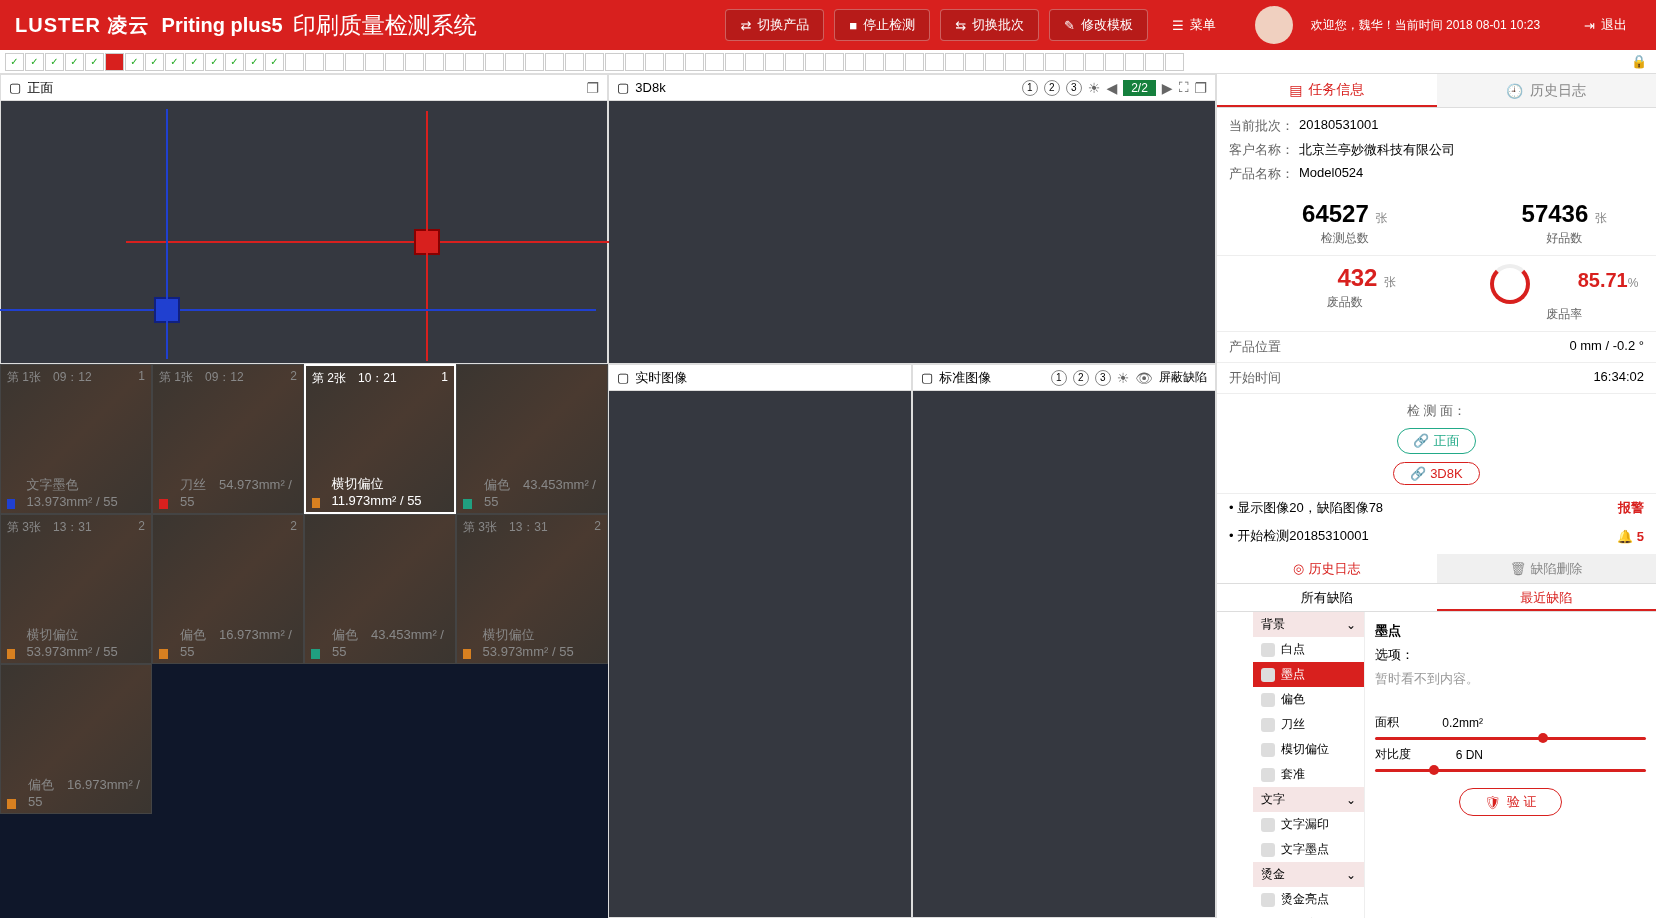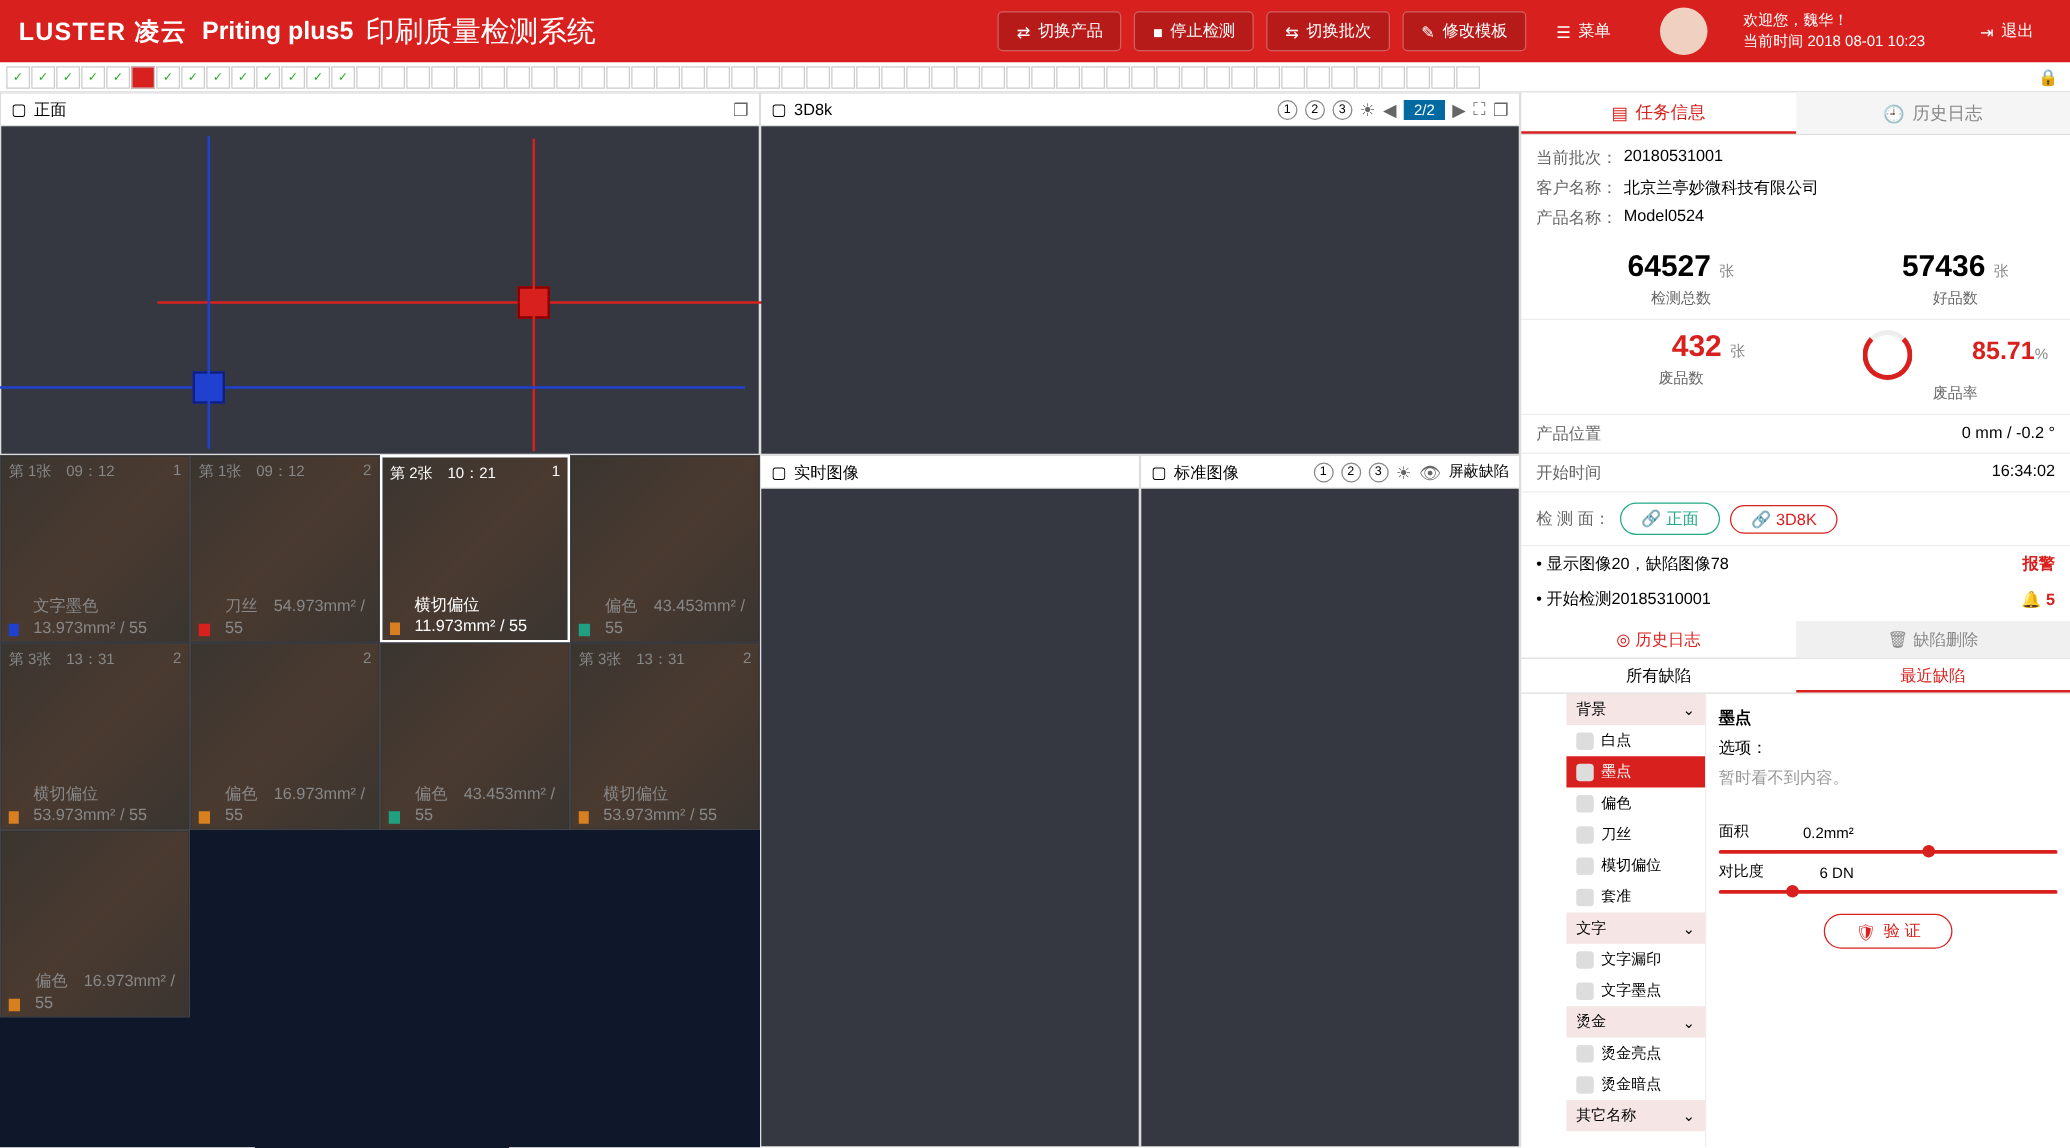--- a/index.html
+++ b/index.html
@@ -7,42 +7,42 @@
 
 
 .header { height: 50px; background: #d8201e; display: flex; align-items: center; padding: 0 15px; color: #fff; }
 .logo { font-size: 20px; font-weight: bold; letter-spacing: 1px; }
 .logo-sub { font-size: 20px; margin-left: 12px; font-weight: bold; }
 .sys-title { font-size: 23px; margin-left: 10px; }
 .hdr-actions { margin-left: auto; display: flex; gap: 10px; align-items: center; }
 .hdr-btn { background: rgba(0,0,0,0.15); border: 1px solid rgba(255,255,255,0.3); padding: 6px 14px; border-radius: 4px; cursor: pointer; display: flex; align-items: center; gap: 6px; font-size: 13px; }
 .hdr-btn.plain { background: transparent; border: none; }
 .avatar { width: 38px; height: 38px; border-radius: 50%; background: #f0d0c0; margin-left: 15px; }
-.user-info { display: flex; flex-direction: column; font-size: 12px; margin-left: 19px; justify-content: center; }
+.user-info { display: flex; font-size: 12px; margin-left: 8px; justify-content: center; }
 
 
 .status-strip { height: 24px; background: #fff; border-bottom: 1px solid #ddd; display: flex; align-items: center; padding: 0 5px; gap: 1px; }
 .status-cell { width: 19px; height: 18px; border: 1px solid #ccc; display: flex; align-items: center; justify-content: center; font-size: 10px; color: #2a2; }
 .status-cell.active { background: #d8201e; }
 .lock-cell { margin-left: auto; width: 20px; color: #888; }
 
 
 .main { display: flex; height: 844px; }
 .left-col { width: 1216px; display: flex; flex-direction: column; }
 .right-col { width: 440px; border-left: 1px solid #ddd; display: flex; flex-direction: column; }
 
 
 .view-row { display: flex; }
 .view-panel { border: 1px solid #ddd; display: flex; flex-direction: column; }
 .panel-hdr { height: 26px; background: #fff; border-bottom: 1px solid #ddd; display: flex; align-items: center; padding: 0 8px; font-size: 13px; gap: 6px; }
 .panel-hdr .spacer { flex: 1; }
 .panel-body { flex: 1; background: #353840; position: relative; }
 .icon-sm { width: 16px; height: 16px; display: inline-flex; align-items: center; justify-content: center; border: 1px solid #888; border-radius: 50%; font-size: 10px; cursor: pointer; }
 .icon-plain { cursor: pointer; font-size: 14px; color: #666; }
-.page-ind { background: #0369a1; color: #fff; padding: 1px 8px; font-size: 12px; }
+.page-ind { background: #15803d; color: #fff; padding: 1px 8px; font-size: 12px; }
 
 
 .cross-red { position: absolute; }
 .cross-red::before { content:''; position:absolute; width:600px; height:2px; background:#d8201e; left:-290px; top:10px; }
 .cross-red::after { content:''; position:absolute; width:2px; height:250px; background:#d8201e; left:10px; top:-120px; }
 .cross-red .box { position:absolute; width:26px; height:26px; background:#d8201e; border:2px solid #800; left:-2px; top:-2px; }
 .cross-blue { position: absolute; }
 .cross-blue::before { content:''; position:absolute; width:600px; height:2px; background:#2040d0; left:-160px; top:10px; }
 .cross-blue::after { content:''; position:absolute; width:2px; height:250px; background:#2040d0; left:10px; top:-190px; }
 .cross-blue .box { position:absolute; width:26px; height:26px; background:#2040d0; border:2px solid #102080; left:-2px; top:-2px; }
@@ -70,21 +70,21 @@
 .stat { flex: 1; text-align: center; margin-left: 36px; }
 .stat-num { font-size: 24px; font-weight: bold; }
 .stat-num .unit { font-size: 12px; font-weight: normal; color: #888; }
 .stat-lbl { font-size: 12px; color: #666; margin-top: 2px; }
 .stat.red .stat-num { color: #d8201e; padding-left: 44px; }
 .gauge { width: 40px; height: 40px; border: 4px solid #d8201e; border-top-color: #eee; border-radius: 50%; display: inline-block; vertical-align: middle; }
 
 .kv { display: flex; justify-content: space-between; padding: 6px 12px; border-bottom: 1px solid #eee; font-size: 13px; }
 .kv .lbl { color: #666; }
 
-.face-btns { display: flex; gap: 8px; padding: 8px 12px; align-items: center; border-bottom: 1px solid #eee; }
+.face-btns { display: flex; gap: 8px; padding: 8px 12px; align-items: center; border-bottom: 1px solid #eee; flex-direction: column; }
 .face-btn { border: 1px solid #2a8; border-radius: 14px; padding: 3px 16px; cursor: pointer; font-size: 13px; }
 .face-btn.green { color: #2a8; }
 .face-btn.red { border-color: #d8201e; color: #d8201e; }
 
 .alert-row { display: flex; justify-content: space-between; padding: 5px 12px; font-size: 13px; align-items: center; }
 .alert-badge { color: #d8201e; font-weight: bold; }
 
 .sub-tabs { display: flex; height: 30px; border-bottom: 1px solid #ddd; margin-top: 4px; }
 .sub-tab { flex: 1; display: flex; align-items: center; justify-content: center; font-size: 13px; cursor: pointer; gap: 4px; }
 .sub-tab.active { color: #d8201e; }

